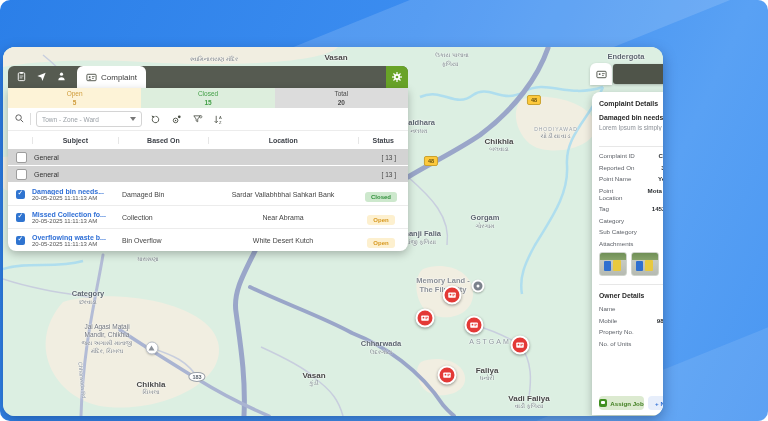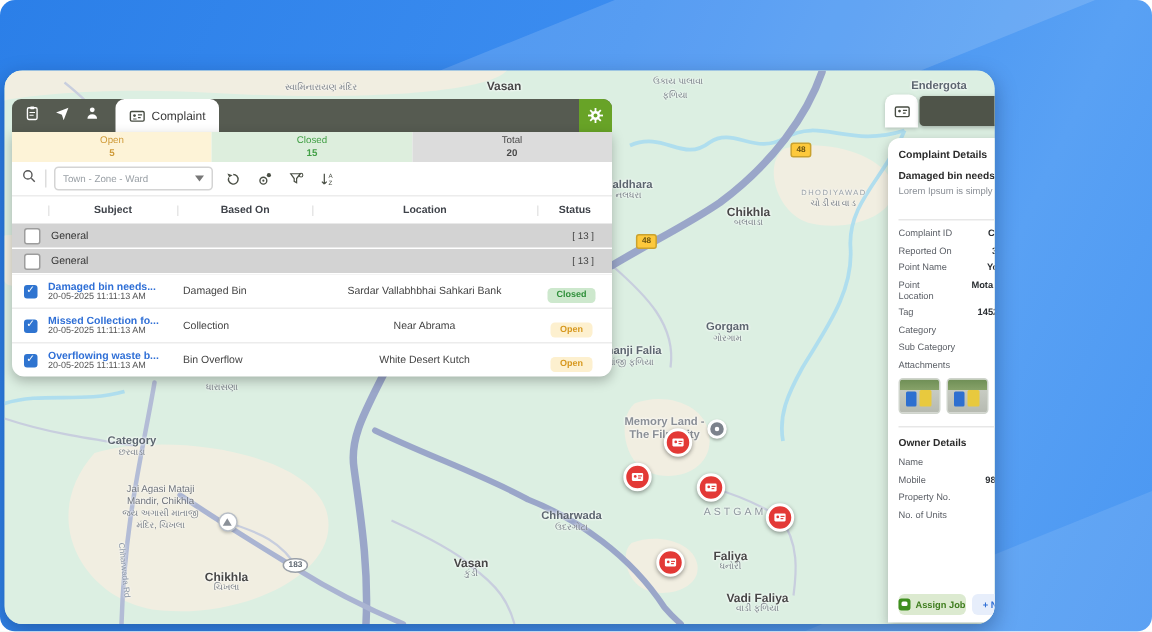--- a/index.html
+++ b/index.html
@@ -245,21 +245,21 @@
         <div class="ml ml-poi2" style="left: 440px; top: 239px;">
           <div>The Film City</div>
         </div>
         <div class="ml ml-area" style="left: 487px; top: 291px;">
           <div>ASTGAM</div>
         </div>
         <div class="ml ml-town" style="left: 484px; top: 319px;">
           <div>Faliya</div>
           <div class="ml-sub">ધનોરી</div>
         </div>
-        <div class="ml ml-town" style="left: 502px; top: 347px;">
+        <div class="ml ml-town" style="left: 526px; top: 347px;">
           <div>Vadi Faliya</div>
           <div class="ml-sub">વાડી ફળિયા</div>
         </div>
         <div class="ml ml-guj" style="left: 145px; top: 209px;">
           <div>ધારાસણા</div>
         </div>
         <div class="ml ml-village" style="left: 623px; top: 6px;">
           <div>Endergota</div>
         </div>
         <div class="ml ml-vert" style="left: 79px; top: 330px;">

